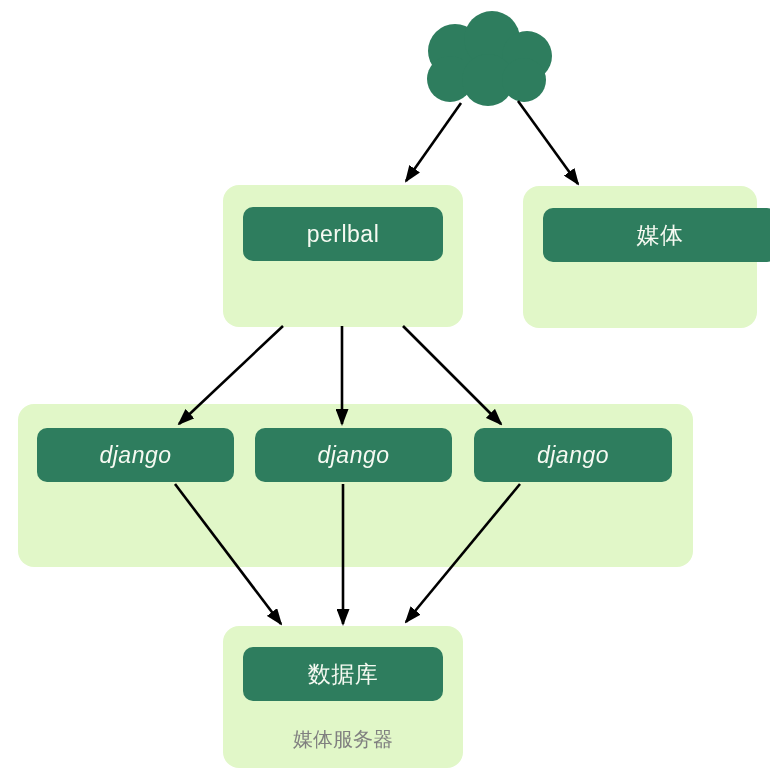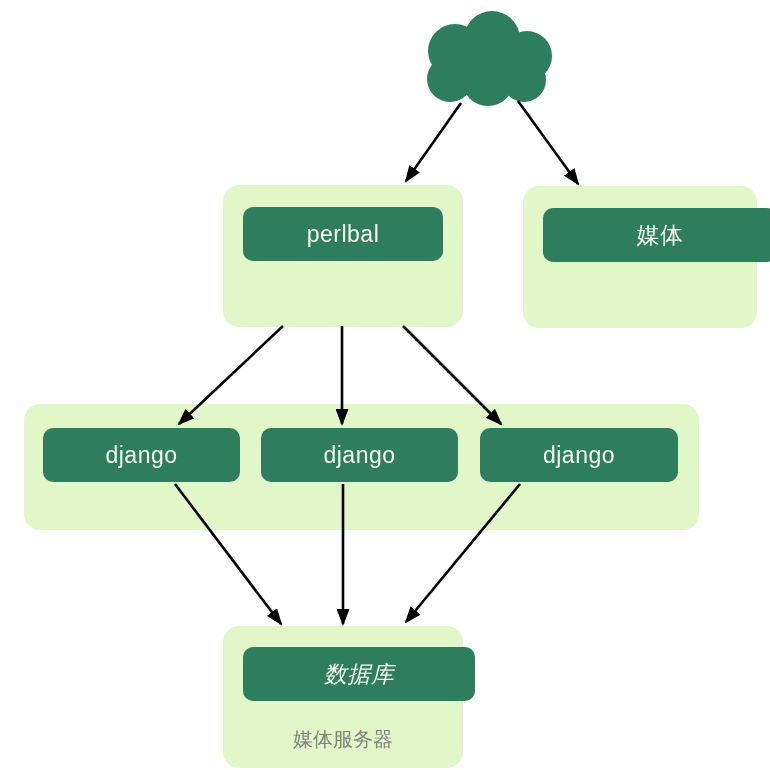--- a/index.html
+++ b/index.html
@@ -42,26 +42,26 @@
     position:absolute;
     left:0;right:0;top:100px;
     text-align:center;
     color:var(--caption-text);
     font-size:20px;
     white-space:nowrap;
   }
   
   #cluster-lb    {left:223px;top:185px;width:240px;height:142px;}
   #cluster-media {left:523px;top:186px;width:234px;height:142px;}
-  #cluster-web   {left:24px;  top:404px;width:675px;height:126px;}
+  #cluster-web   {left:18px;  top:404px;width:675px;height:163px;font-style:italic;}
   #cluster-db    {left:223px;top:626px;width:240px;height:142px;}
   
   #node-lb    {left:20px;top:22px;width:200px;}
   #node-media {left:20px;top:22px;width:234px;text-align:right;}
-  #node-db    {left:20px;top:21px;width:232px;font-style:italic;}
+  #node-db    {left:20px;top:21px;width:200px;}
   #node-web1  {left:19px; top:24px;width:197px;}
   #node-web2  {left:237px;top:24px;width:197px;}
   #node-web3  {left:456px;top:24px;width:198px;}
   
   .overlay{
     position:absolute;left:0;top:0;width:770px;height:770px;
     z-index:3;pointer-events:none;
   }
   .edge{stroke:var(--arrow);stroke-width:2.6px;}
 </style>

